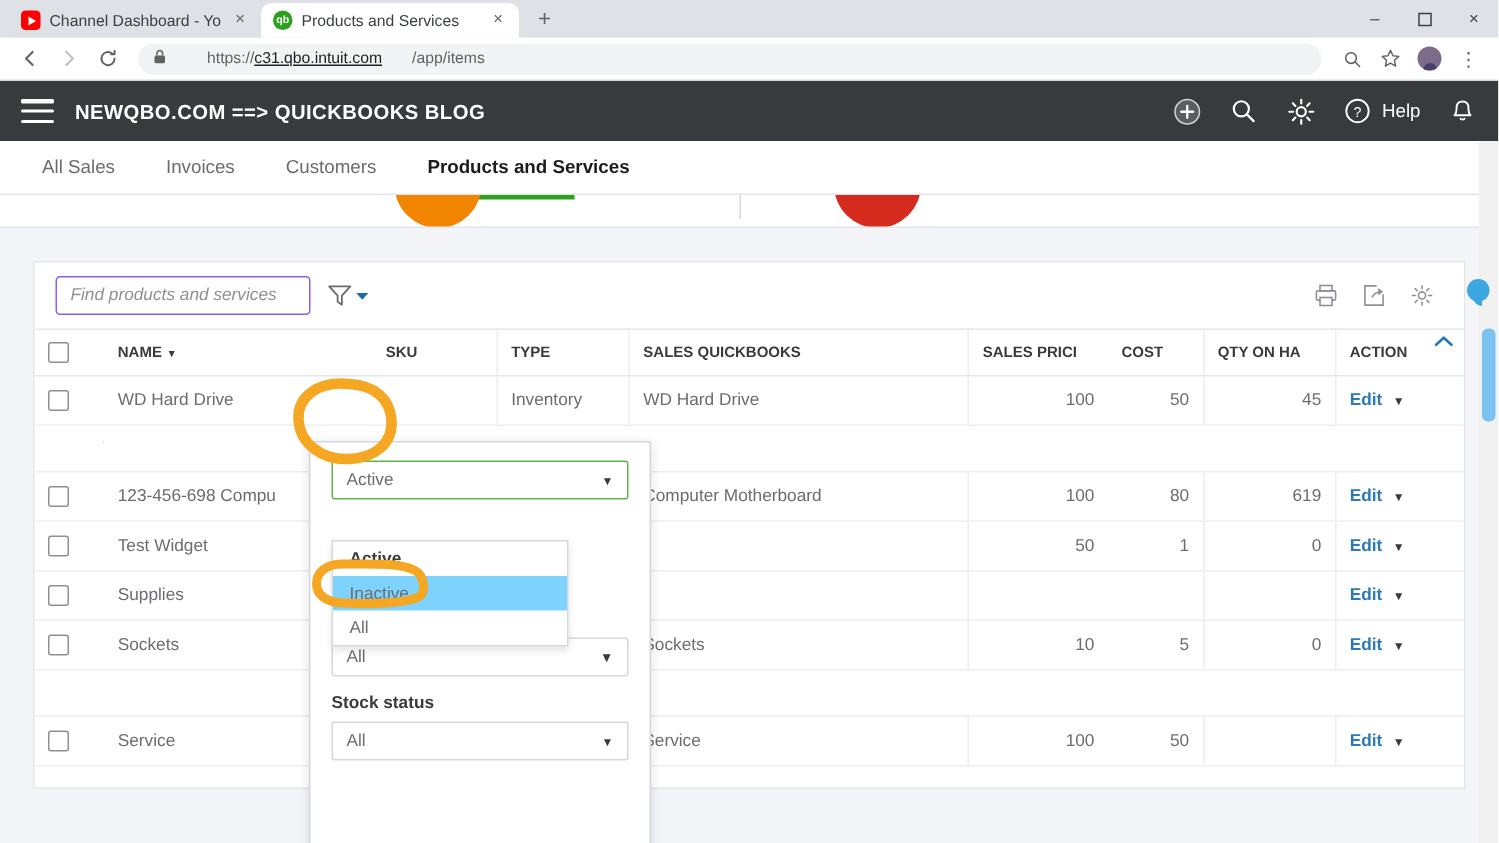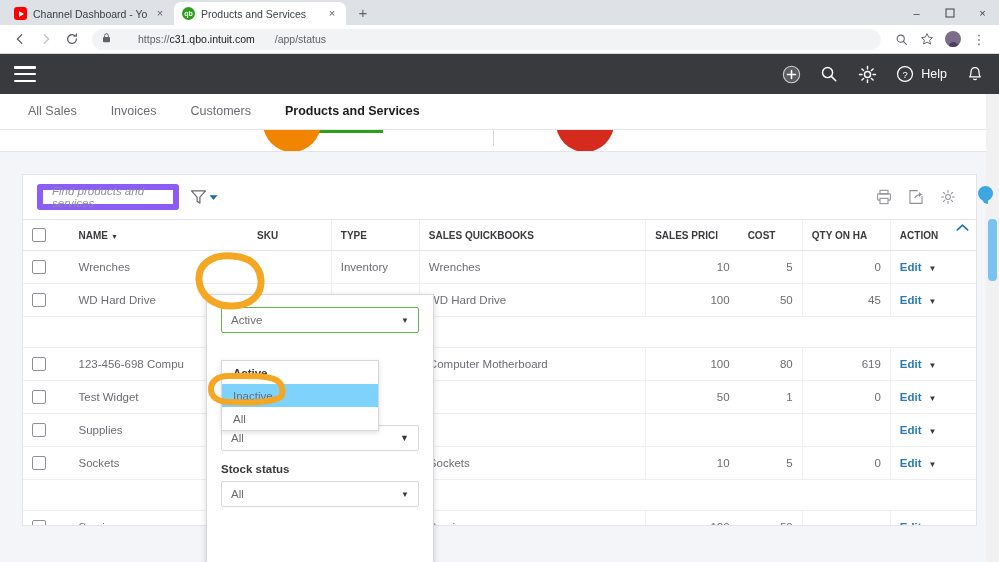--- a/index.html
+++ b/index.html
@@ -66,21 +66,21 @@
     justify-content: center; color: #5f6368; font-size: 13px;
     border-radius: 50%; cursor: pointer;
   }
   .nav-btn.dim { color: #bdc1c6; }
   .omnibox {
     flex: 1; height: 21px; background: #f1f3f4; border-radius: 11px;
     display: flex; align-items: center; padding: 0 10px; gap: 7px;
     margin: 0 6px; font-size: 10.5px; color: #5f6368;
   }
   .lock-icon { font-size: 8.5px; color: #5f6368; }
-  .url-main { color: #202124; }
+  .url-main { color: #202124; text-decoration: underline; }
   .url-dim { color: #5f6368; padding-left: 20px; }
   .omni-right { display: flex; align-items: center; gap: 2px; }
   .avatar-sm {
     width: 16px; height: 16px; border-radius: 50%;
     background: #7d6b8a; margin: 0 4px; position: relative; overflow: hidden;
   }
   .avatar-sm::after {
     content: ""; position: absolute; left: 3.5px; bottom: -3px;
     width: 9px; height: 8px; border-radius: 50% 50% 0 0; background: #4a3f6b;
   }
@@ -138,21 +138,21 @@
 
   .panel {
     margin: 0 22px; background: #fff; border: 1px solid #e3e5e8;
     height: 352px; position: relative; overflow: hidden;
   }
   .panel-toolbar {
     height: 44px; display: flex; align-items: center; padding: 0 14px;
     position: relative;
   }
   .search-box {
-    width: 142px; height: 26px; border: 6px solid #8b5cf6; border-radius: 3px;
+    width: 170px; height: 26px; border: 1px solid #8b5cf6; border-radius: 3px;
     display: flex; align-items: center; padding: 0 9px;
     font-size: 11.5px; color: #8d9096; font-style: italic;
   }
   .filter-btn {
     width: 38px; height: 28px; margin-left: 6px; display: flex;
     align-items: center; justify-content: center; gap: 2px; cursor: pointer;
   }
   .toolbar-right {
     margin-left: auto; display: flex; align-items: center; gap: 16px;
     padding-right: 6px;
@@ -316,21 +316,21 @@
         <path d="M13 2.2 L13 4.8 L10.4 4.8" fill="none" stroke="#5f6368" stroke-width="1.5" stroke-linecap="round" stroke-linejoin="round"></path>
       </svg>
   </div>
   <div class="omnibox">
     <span class="lock-icon">
       <svg width="9" height="10" viewBox="0 0 9 10">
           <rect x="1" y="4" width="7" height="5.2" rx="1" fill="#5f6368"></rect>
           <path d="M2.6 4 V2.6 A1.9 1.9 0 0 1 6.4 2.6 V4" fill="none" stroke="#5f6368" stroke-width="1"></path>
         </svg>
     </span>
-    <span><span class="url-dim">https://</span><span class="url-main">c31.qbo.intuit.com</span><span class="url-dim">/app/status</span></span>
+    <span><span class="url-dim">https://</span><span class="url-main">c31.qbo.intuit.com</span><span class="url-dim">/app/items</span></span>
   </div>
   <div class="omni-right">
     <div class="nav-btn">
       <svg width="13" height="13" viewBox="0 0 16 16">
           <circle cx="7" cy="7" r="4.4" fill="none" stroke="#5f6368" stroke-width="1.3"></circle>
           <path d="M10.3 10.3 L14 14" stroke="#5f6368" stroke-width="1.3" stroke-linecap="round"></path>
         </svg>
     </div>
     <div class="nav-btn">
       <svg width="14" height="14" viewBox="0 0 16 16">
@@ -343,20 +343,21 @@
 </div>
 
 <div class="app">
 
   <div class="qb-topbar">
     <div class="hamburger">
       <span></span>
         <span></span>
         <span></span>
     </div>
+    <div class="qb-title">NEWQBO.COM ==&gt; QUICKBOOKS BLOG</div>
     <div class="qb-top-right">
       <div class="qb-ico">
         <svg width="19" height="19" viewBox="0 0 20 20">
             <circle cx="10" cy="10" r="8.6" fill="#5c5d61" stroke="#cfd0d2" stroke-width="1.1"></circle>
             <path d="M10 5.8 V14.2 M5.8 10 H14.2" stroke="#fff" stroke-width="1.6" stroke-linecap="round"></path>
           </svg>
       </div>
       <div class="qb-ico">
         <svg width="18" height="18" viewBox="0 0 20 20">
             <circle cx="8.4" cy="8.4" r="5.6" fill="none" stroke="#fff" stroke-width="1.6"></circle>
@@ -482,33 +483,20 @@
           <th class="c-type vline">TYPE</th>
           <th class="c-desc vline">SALES QUICKBOOKS</th>
           <th class="c-price vline">SALES PRICI</th>
           <th class="c-cost">COST</th>
           <th class="c-qty vline">QTY ON HA</th>
           <th class="c-action vline">ACTION</th>
         </tr>
       </thead>
       <tbody>
 
-        <tr>
-          <td class="c-chk">
-              <span class="chk"></span>
-            </td>
-          <td class="c-name">Wrenches</td>
-          <td class="c-sku"></td>
-          <td class="c-type vline">Inventory</td>
-          <td class="c-desc vline">Wrenches</td>
-          <td class="c-price vline">10</td>
-          <td class="c-cost">5</td>
-          <td class="c-qty vline qty-zero">0</td>
-          <td class="c-action vline"><span class="edit-link">Edit</span><span class="edit-caret">▼</span></td>
-        </tr>
 
         <tr>
           <td class="c-chk">
               <span class="chk"></span>
             </td>
           <td class="c-name">WD Hard Drive</td>
           <td class="c-sku"></td>
           <td class="c-type vline">Inventory</td>
           <td class="c-desc vline">WD Hard Drive</td>
           <td class="c-price vline">100</td>

